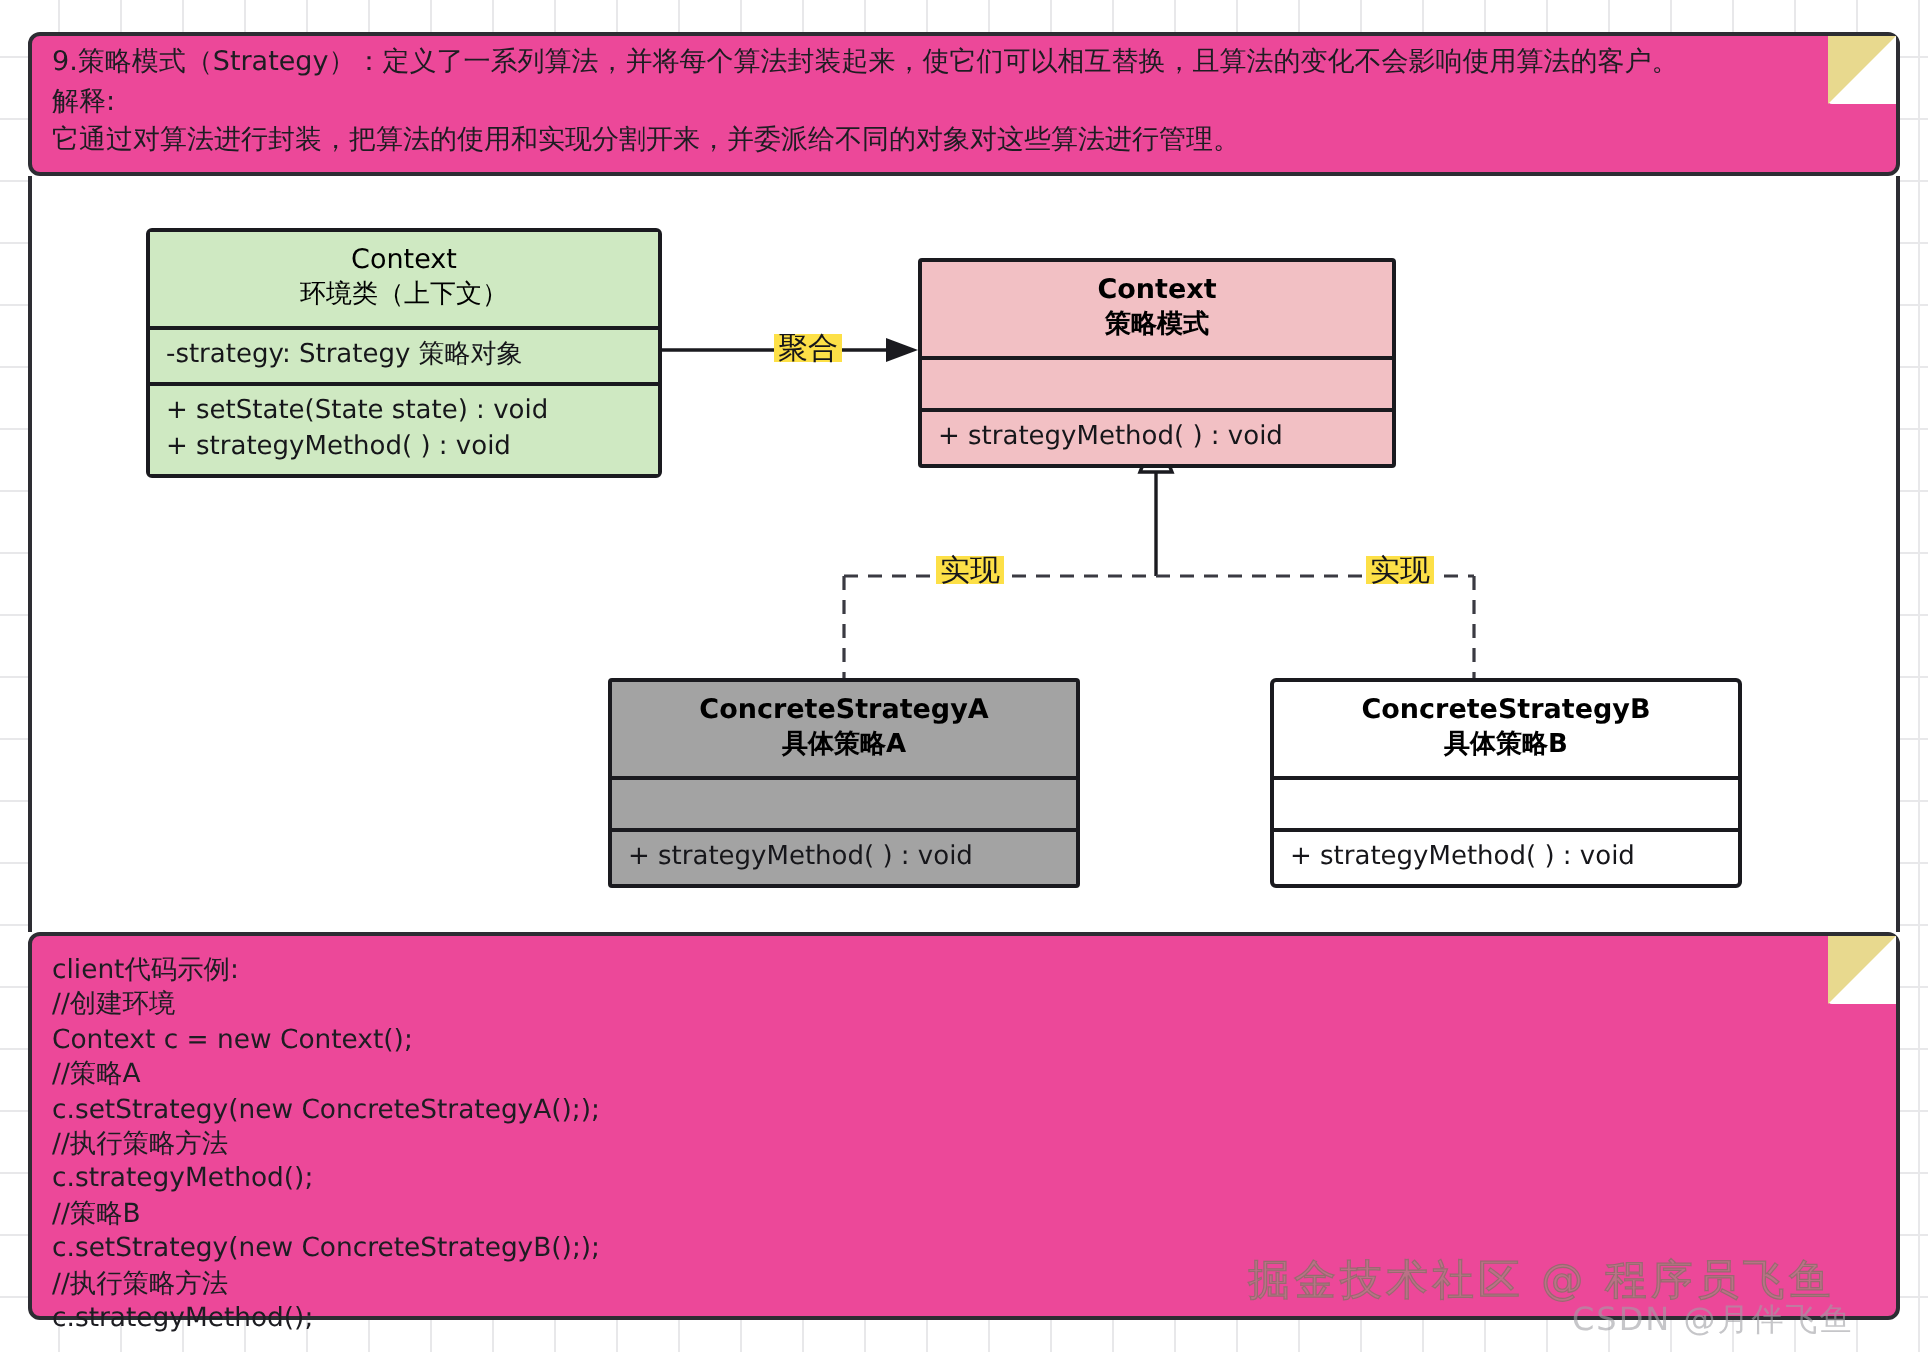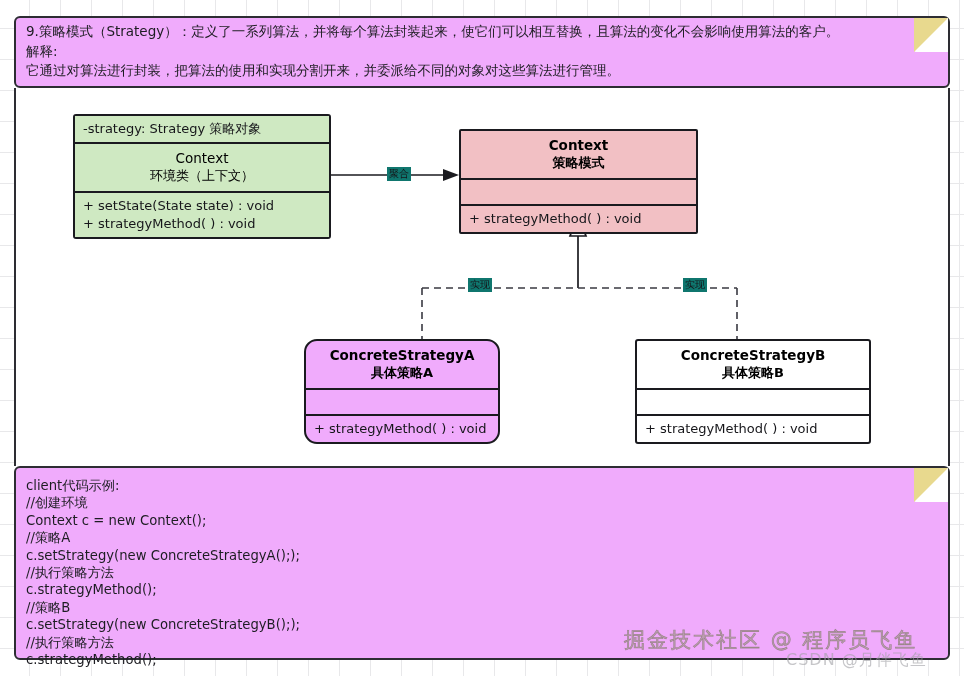--- a/index.html
+++ b/index.html
@@ -23,21 +23,21 @@
   .canvas {
     position: absolute;
     left: 0; top: 0;
     width: 964px;
     height: 676px;
   }
 
   
   .note {
     position: absolute;
-    background: #f0abfc;
+    background: #ec4899;
     border: 2px solid #2d2d33;
     box-sizing: border-box;
     border-radius: 6px;
   }
   .note.top {
     left: 14px;
     top: 16px;
     width: 936px;
     height: 72px;
   }
@@ -146,23 +146,23 @@
     background: #f2c0c4;
     border-radius: 2px;
   }
   .strategy .sec { background: #f2c0c4; }
   .strategy .en { font-weight: bold; }
   .strategy .cn { font-weight: bold; }
 
   .concA {
     left: 288px;
     top: 251px;
-    width: 196px;
-    background: #f0abfc;
-    border-radius: 13px;
+    width: 236px;
+    background: #a3a3a3;
+    border-radius: 2px;
   }
   .concB {
     left: 619px;
     top: 251px;
     width: 236px;
     background: #ffffff;
     border-radius: 3px;
   }
   .concA .en, .concB .en { font-weight: bold; }
   .concA .cn, .concB .cn { font-weight: bold; }
@@ -170,23 +170,23 @@
   
   .svg-layer {
     position: absolute;
     left: 0; top: 0;
     width: 936px;
     height: 378px;
     pointer-events: none;
   }
   .edge-label {
     position: absolute;
-    font-size: 10px;
+    font-size: 15px;
     color: #16161a;
-    background: #0f766e;
+    background: #fde047;
     padding: 0 2px;
     line-height: 14px;
   }
   .lbl-agg { left: 371px; top: 79px; }
   .lbl-r1  { left: 452px; top: 190px; }
   .lbl-r2  { left: 667px; top: 190px; }
 
   
   .wm-jj {
     position: absolute;
@@ -235,26 +235,26 @@
 
       <line x1="406" y1="200" x2="406" y2="251" stroke="#3a3a42" stroke-width="1.6" stroke-dasharray="7,5"></line>
       <line x1="721" y1="200" x2="721" y2="251" stroke="#3a3a42" stroke-width="1.6" stroke-dasharray="7,5"></line>
     </svg>
 
     <div class="edge-label lbl-agg">聚合</div>
     <div class="edge-label lbl-r1">实现</div>
     <div class="edge-label lbl-r2">实现</div>
 
     <div class="uml ctx">
-      <div class="sec">
-        <div class="attr">-strategy: Strategy 策略对象</div>
-      </div>
       <div class="sec head">
         <span class="en">Context</span>
         <span class="cn">环境类（上下文）</span>
+      </div>
+      <div class="sec">
+        <div class="attr">-strategy: Strategy 策略对象</div>
       </div>
       <div class="sec">
         <div class="op">+ setState(State state) : void</div>
         <div class="op">+ strategyMethod( ) : void</div>
       </div>
     </div>
 
     <div class="uml strategy">
       <div class="sec head">
         <span class="en">Context</span>

